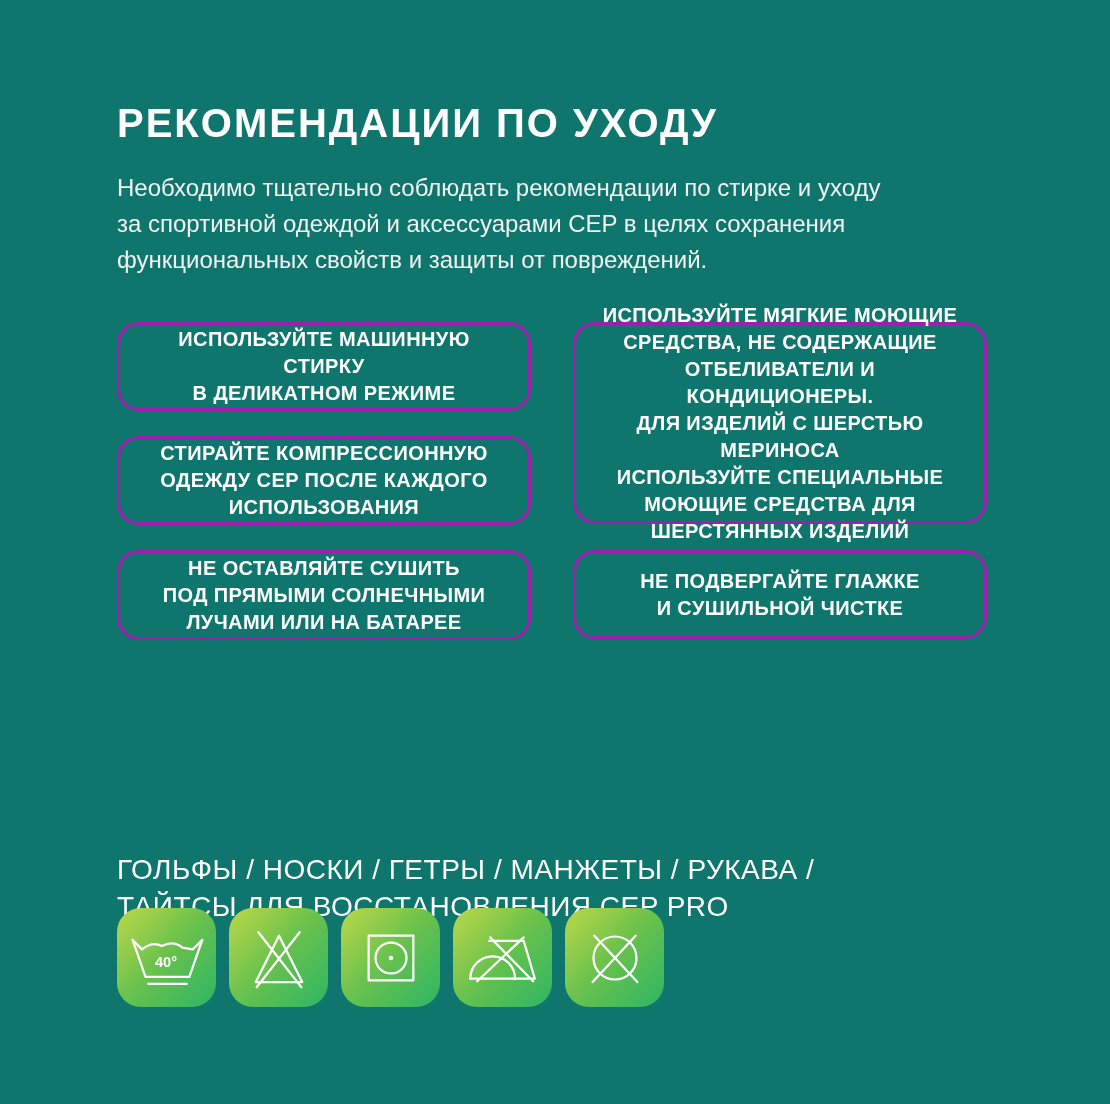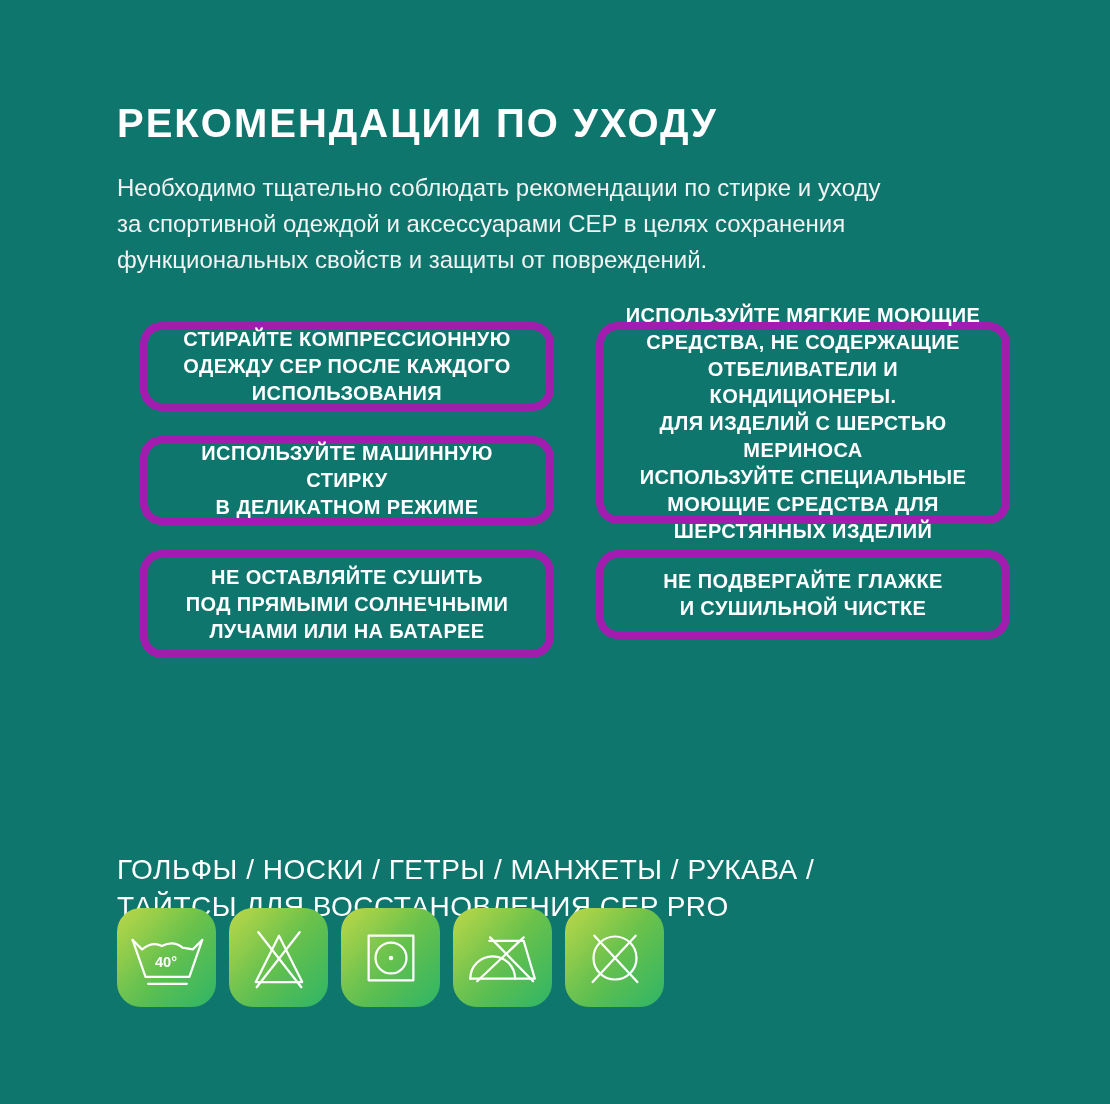--- a/index.html
+++ b/index.html
@@ -27,34 +27,33 @@
     color:#f2f3f3;
   }
   .columns{
     position:absolute;left:117px;top:322px;
     display:flex;gap:42px;
   }
   .col{display:flex;flex-direction:column;gap:25px;width:414px;}
   .box{
     box-sizing:border-box;
     width:414px;
-    border:8px solid #a21caf;
+    border:3px solid #a21caf;
     border-radius:22px;
     display:flex;align-items:center;justify-content:center;
     padding:8px 18px;
     text-align:center;
-    margin-left:23px;
   }
   .box-text{
     font-size:20px;line-height:27px;font-weight:bold;
     letter-spacing:0.4px;
     white-space:pre-line;
   }
   .h89{height:89px;}
-  .h90{height:108px;}
+  .h90{height:90px;}
   .h202{height:202px;}
   .right-gap{gap:26px;}
   .products-heading{
     position:absolute;left:117px;top:828px;
     font-size:28px;line-height:37px;font-weight:normal;
     letter-spacing:0.5px;
     white-space:pre-line;
   }
   .tiles{
     position:absolute;left:117px;top:908px;
@@ -83,27 +82,27 @@
 
   <h1 class="title">РЕКОМЕНДАЦИИ ПО УХОДУ</h1>
 
   <p class="intro">Необходимо тщательно соблюдать рекомендации по стирке и уходу
 за спортивной одеждой и аксессуарами CEP в целях сохранения
 функциональных свойств и защиты от повреждений.</p>
 
   <div class="columns">
     <div class="col">
       <div class="box h89">
+        <span class="box-text">ИСПОЛЬЗУЙТЕ МАШИННУЮ СТИРКУ
+В ДЕЛИКАТНОМ РЕЖИМЕ</span>
+      </div>
+      <div class="box h89">
         <span class="box-text">СТИРАЙТЕ КОМПРЕССИОННУЮ
 ОДЕЖДУ CEP ПОСЛЕ КАЖДОГО
 ИСПОЛЬЗОВАНИЯ</span>
-      </div>
-      <div class="box h89">
-        <span class="box-text">ИСПОЛЬЗУЙТЕ МАШИННУЮ СТИРКУ
-В ДЕЛИКАТНОМ РЕЖИМЕ</span>
       </div>
       <div class="box h90">
         <span class="box-text">НЕ ОСТАВЛЯЙТЕ СУШИТЬ
 ПОД ПРЯМЫМИ СОЛНЕЧНЫМИ
 ЛУЧАМИ ИЛИ НА БАТАРЕЕ</span>
       </div>
     </div>
     <div class="col right-gap">
       <div class="box h202">
         <span class="box-text">ИСПОЛЬЗУЙТЕ МЯГКИЕ МОЮЩИЕ

